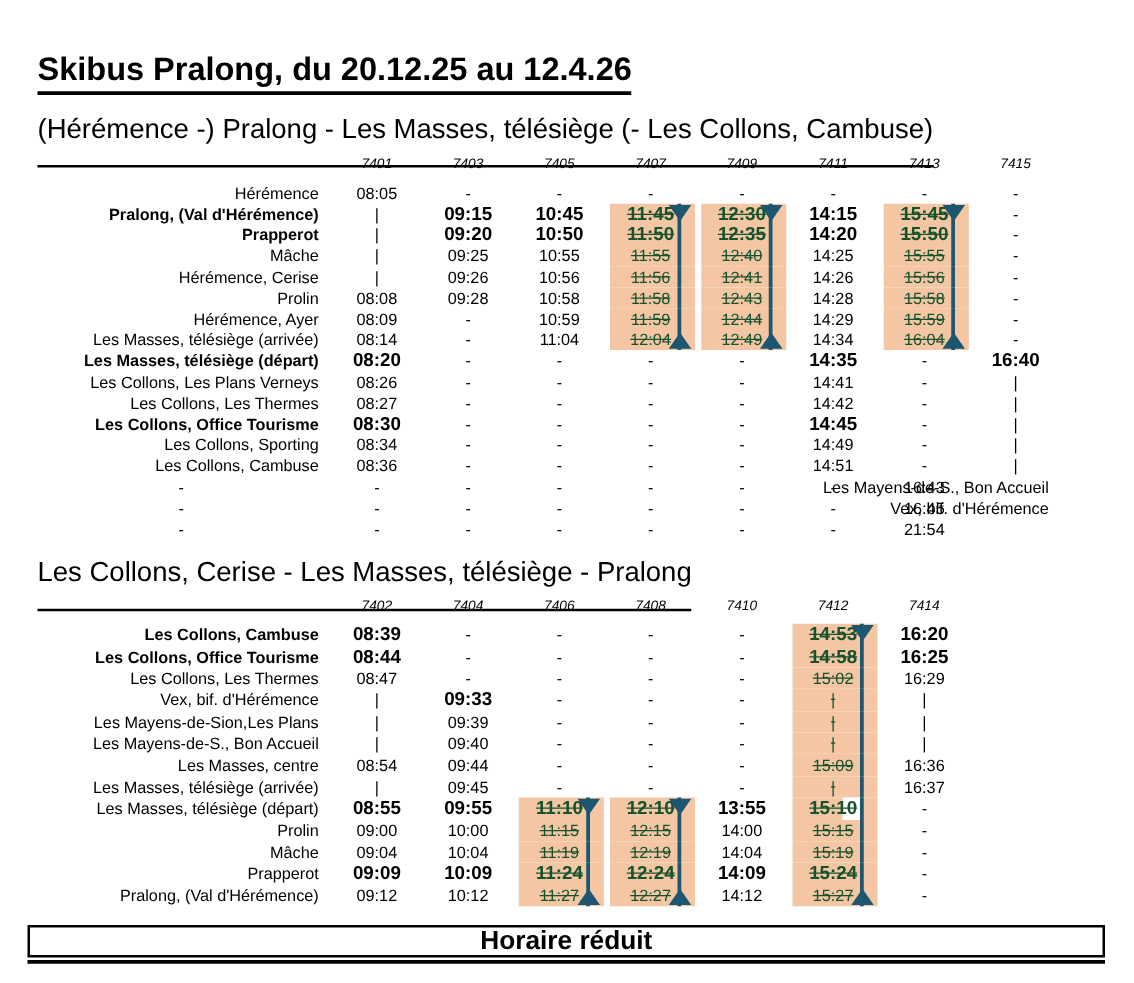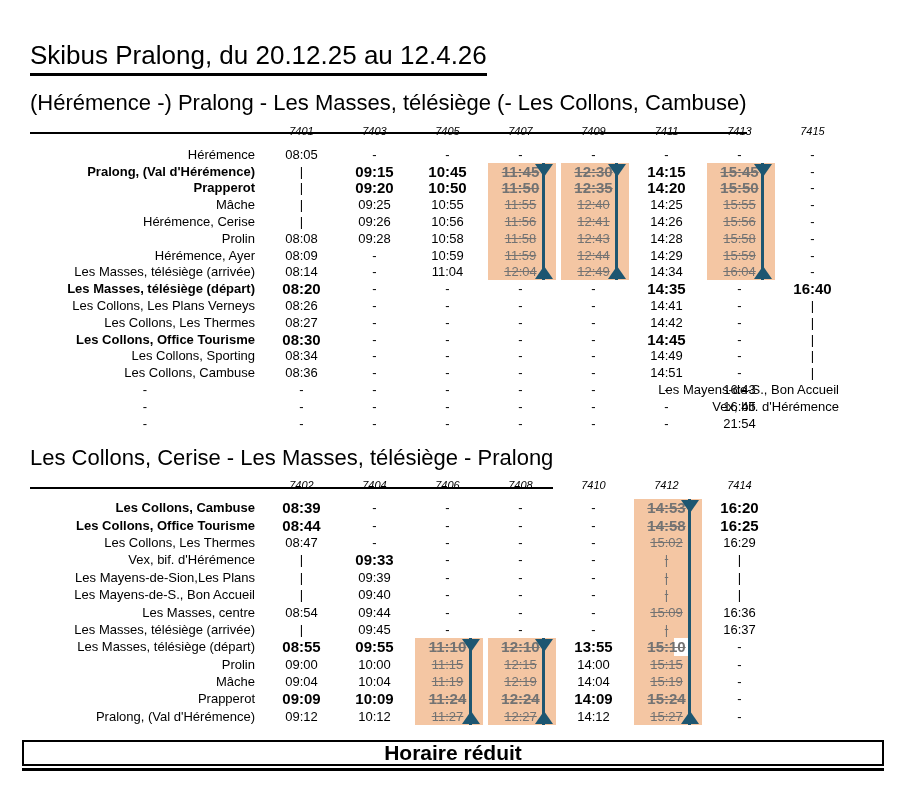--- a/index.html
+++ b/index.html
@@ -1,21 +1,21 @@
 <!DOCTYPE html>
 <html><head>
 <meta charset="utf-8">
 <style>
   html,body { margin:0; padding:0; }
   body {
     width:907px; height:786px; background:#ffffff; position:relative;
     font-family:"Liberation Sans", sans-serif; color:#000; overflow:hidden;
   }
   .ttitle {
-    position:absolute; left:30px; top:40px; font-size:26px; font-weight:normal;
+    position:absolute; left:30px; top:40px; font-size:26px; font-weight:bold;
     border-bottom:3px solid #000; padding-bottom:2px; white-space:nowrap;
   }
   .section-title {
     position:absolute; left:30px; font-size:22px; font-weight:normal;
     border-bottom:2px solid #000; padding-bottom:16px; white-space:nowrap;
   }
   #t1-title { top:90px; }
   #t2-title { top:445px; }
 
   .thead, .tbody { position:absolute; left:25px; display:grid; }
@@ -38,21 +38,21 @@
     content:""; position:absolute; left:4px; right:1px; top:0; bottom:0;
     background:#f4c6a3;
   }
   .cell .notch { position:absolute; right:15px; top:0; bottom:0; width:14px; background:#fff; z-index:1; }
   .cell.mline::after {
     content:""; position:absolute; right:12px; top:0; bottom:0; width:3px;
     background:#1d5671; z-index:2;
   }
   .t { position:relative; z-index:3; line-height:1; }
   .t.b { font-weight:bold; font-size:15px; }
-  .t.s { color:#737373; text-decoration:line-through; }
+  .t.s { color:#14532d; text-decoration:line-through; }
   .tri { position:absolute; right:4px; width:0; height:0; z-index:4; }
   .tri.down { top:1px; border-left:9px solid transparent; border-right:9px solid transparent; border-top:13px solid #1d5671; }
   .tri.up { bottom:1px; border-left:9px solid transparent; border-right:9px solid transparent; border-bottom:13px solid #1d5671; }
 
   .footer-box {
     position:absolute; left:22px; top:740px; width:858px; height:22px;
     border:2px solid #000; display:flex; align-items:center; justify-content:center;
     font-weight:bold; font-size:21px;
   }
   .footer-line { position:absolute; left:22px; top:768px; width:862px; height:3px; background:#000; }

